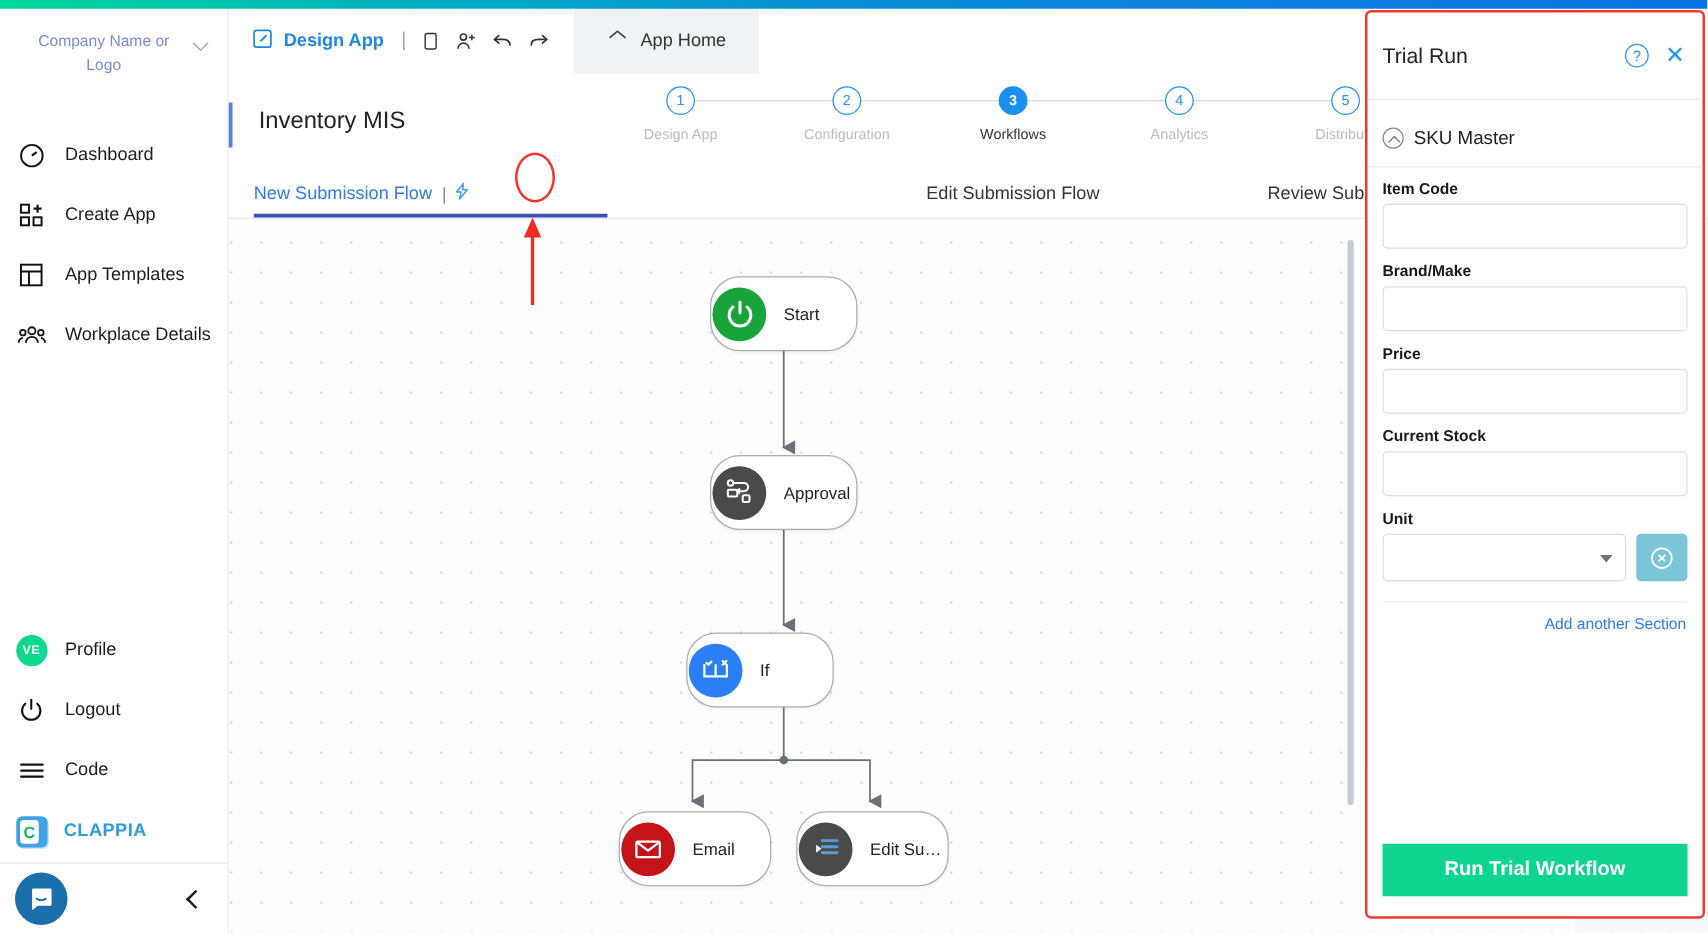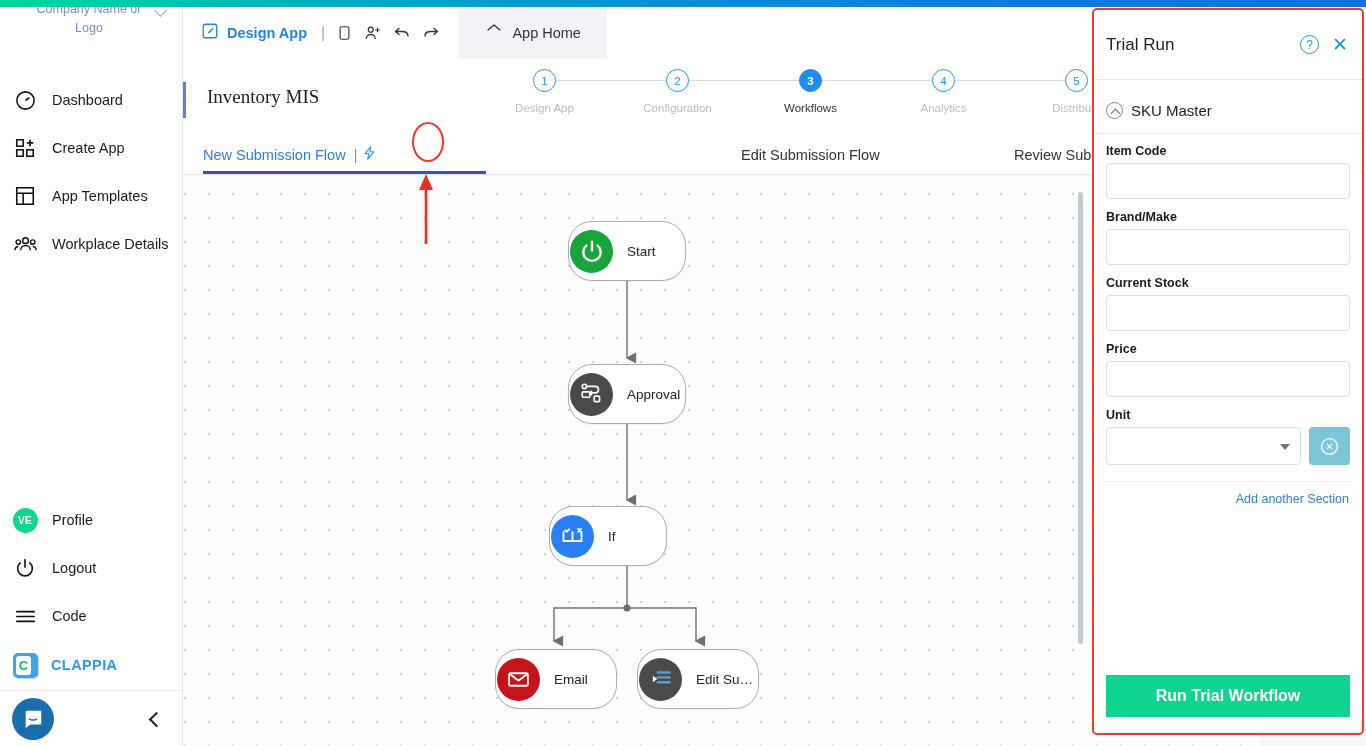--- a/index.html
+++ b/index.html
@@ -18,22 +18,22 @@
     z-index: 40;
   }
 
   
   .sidebar {
     position: absolute; top: 0; left: 0; width: 183px; height: 746px;
     background: #ffffff; border-right: 1px solid #e8e8ec;
     display: flex; flex-direction: column;
   }
   .company {
-    padding: 0 14px 0 18px;
-    display: flex; align-items: flex-start; justify-content: flex-end;
+    margin-top: 24px; padding: 0 14px 0 18px;
+    display: flex; align-items: flex-start; justify-content: space-between;
   }
   .company-name {
     color: #7b8bd0; font-size: 12.5px; line-height: 19px;
     text-align: center; width: 130px;
   }
   .chev-down {
     width: 14px; height: 14px; margin-top: 3px; flex: none;
     position: relative;
   }
   .chev-down::before {
@@ -119,21 +119,21 @@
 
   
   .header {
     position: absolute; top: 52px; left: 0; width: 1183px; height: 76px;
     background: #ffffff; display: flex; align-items: center;
   }
   .title-wrap { position: relative; padding-left: 24px; }
   .title-accent {
     position: absolute; left: 0px; top: -4px; width: 3px; height: 36px; background: #5b7fe0;
   }
-  .page-title { font-size: 19px; color: #222; white-space: nowrap; font-family: Liberation Serif, serif; }
+  .page-title { font-size: 19px; color: #222; white-space: nowrap; }
 
   .stepper { position: absolute; left: 295px; top: 10px; width: 665px; display: flex; }
   .step { position: relative; flex: 1; display: flex; flex-direction: column; align-items: center; cursor: pointer; }
   .step-circle {
     width: 23px; height: 23px; border-radius: 50%;
     border: 1.6px solid #2196f3; color: #2196f3; background: #fff;
     font-size: 11.5px; display: flex; align-items: center; justify-content: center;
     position: relative; z-index: 2;
   }
   .step.active .step-circle { background: #1b8ef2; color: #fff; border-color: #1b8ef2; font-weight: bold; }
@@ -586,26 +586,26 @@
         <input class="field-input" value="" placeholder="" style="">
       </div>
 
 
       <div class="field">
         <div class="field-label">Brand/Make</div>
         <input class="field-input" value="" placeholder="" style="">
       </div>
 
       <div class="field">
+        <div class="field-label">Price</div>
+        <input class="field-input" value="" placeholder="" style="">
+      </div>
+
+      <div class="field">
         <div class="field-label">Current Stock</div>
-        <input class="field-input" value="" placeholder="" style="">
-      </div>
-
-      <div class="field">
-        <div class="field-label">Price</div>
         <input class="field-input" value="" placeholder="" style="">
       </div>
 
       <div class="field">
         <div class="field-label">Unit</div>
         <div class="select-row">
           <div class="select-box">
             <span class="select-caret"></span>
           </div>
           <div class="clear-btn">

